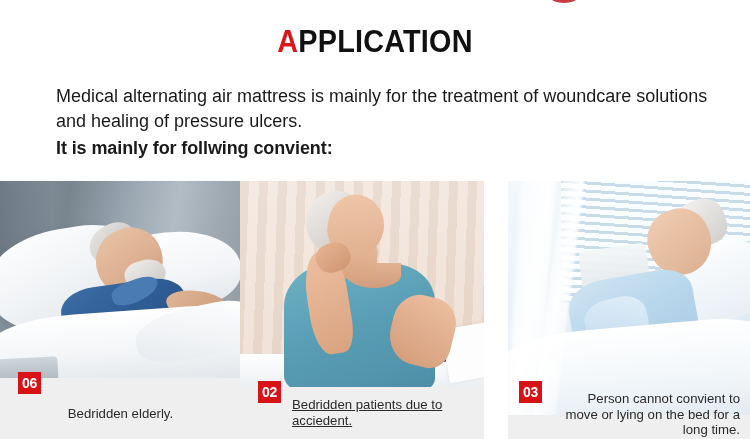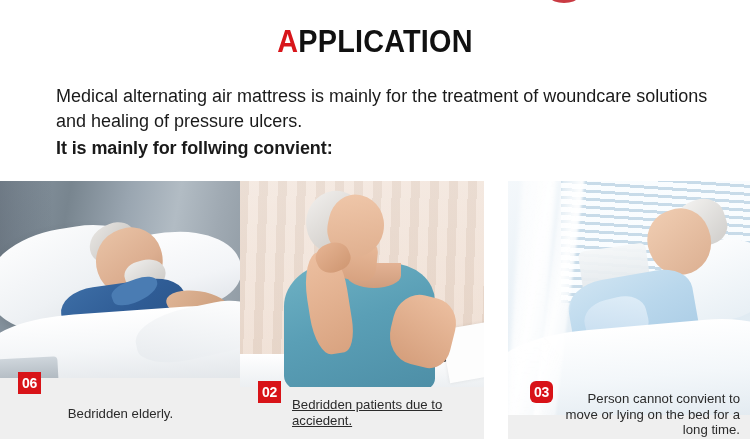--- a/index.html
+++ b/index.html
@@ -324,21 +324,21 @@
     color: #ffffff;
     font-size: 14px;
     font-weight: bold;
     line-height: 22px;
     text-align: center;
     letter-spacing: -0.2px;
     z-index: 4;
   }
   .card--1 .badge { left: 18px; top: 191px; }
   .card--2 .badge { left: 18px; top: 200px; }
-  .card--3 .badge { left: 22px; top: 200px; border-radius: 6px; }
+  .card--3 .badge { left: 11px; top: 200px; }
 
   .caption-text {
     position: absolute;
     font-size: 13.2px;
     line-height: 16px;
     color: #2b2b2b;
     z-index: 5;
   }
   .card--1 .caption-text {
     left: 0; top: 225px; width: 100%;

